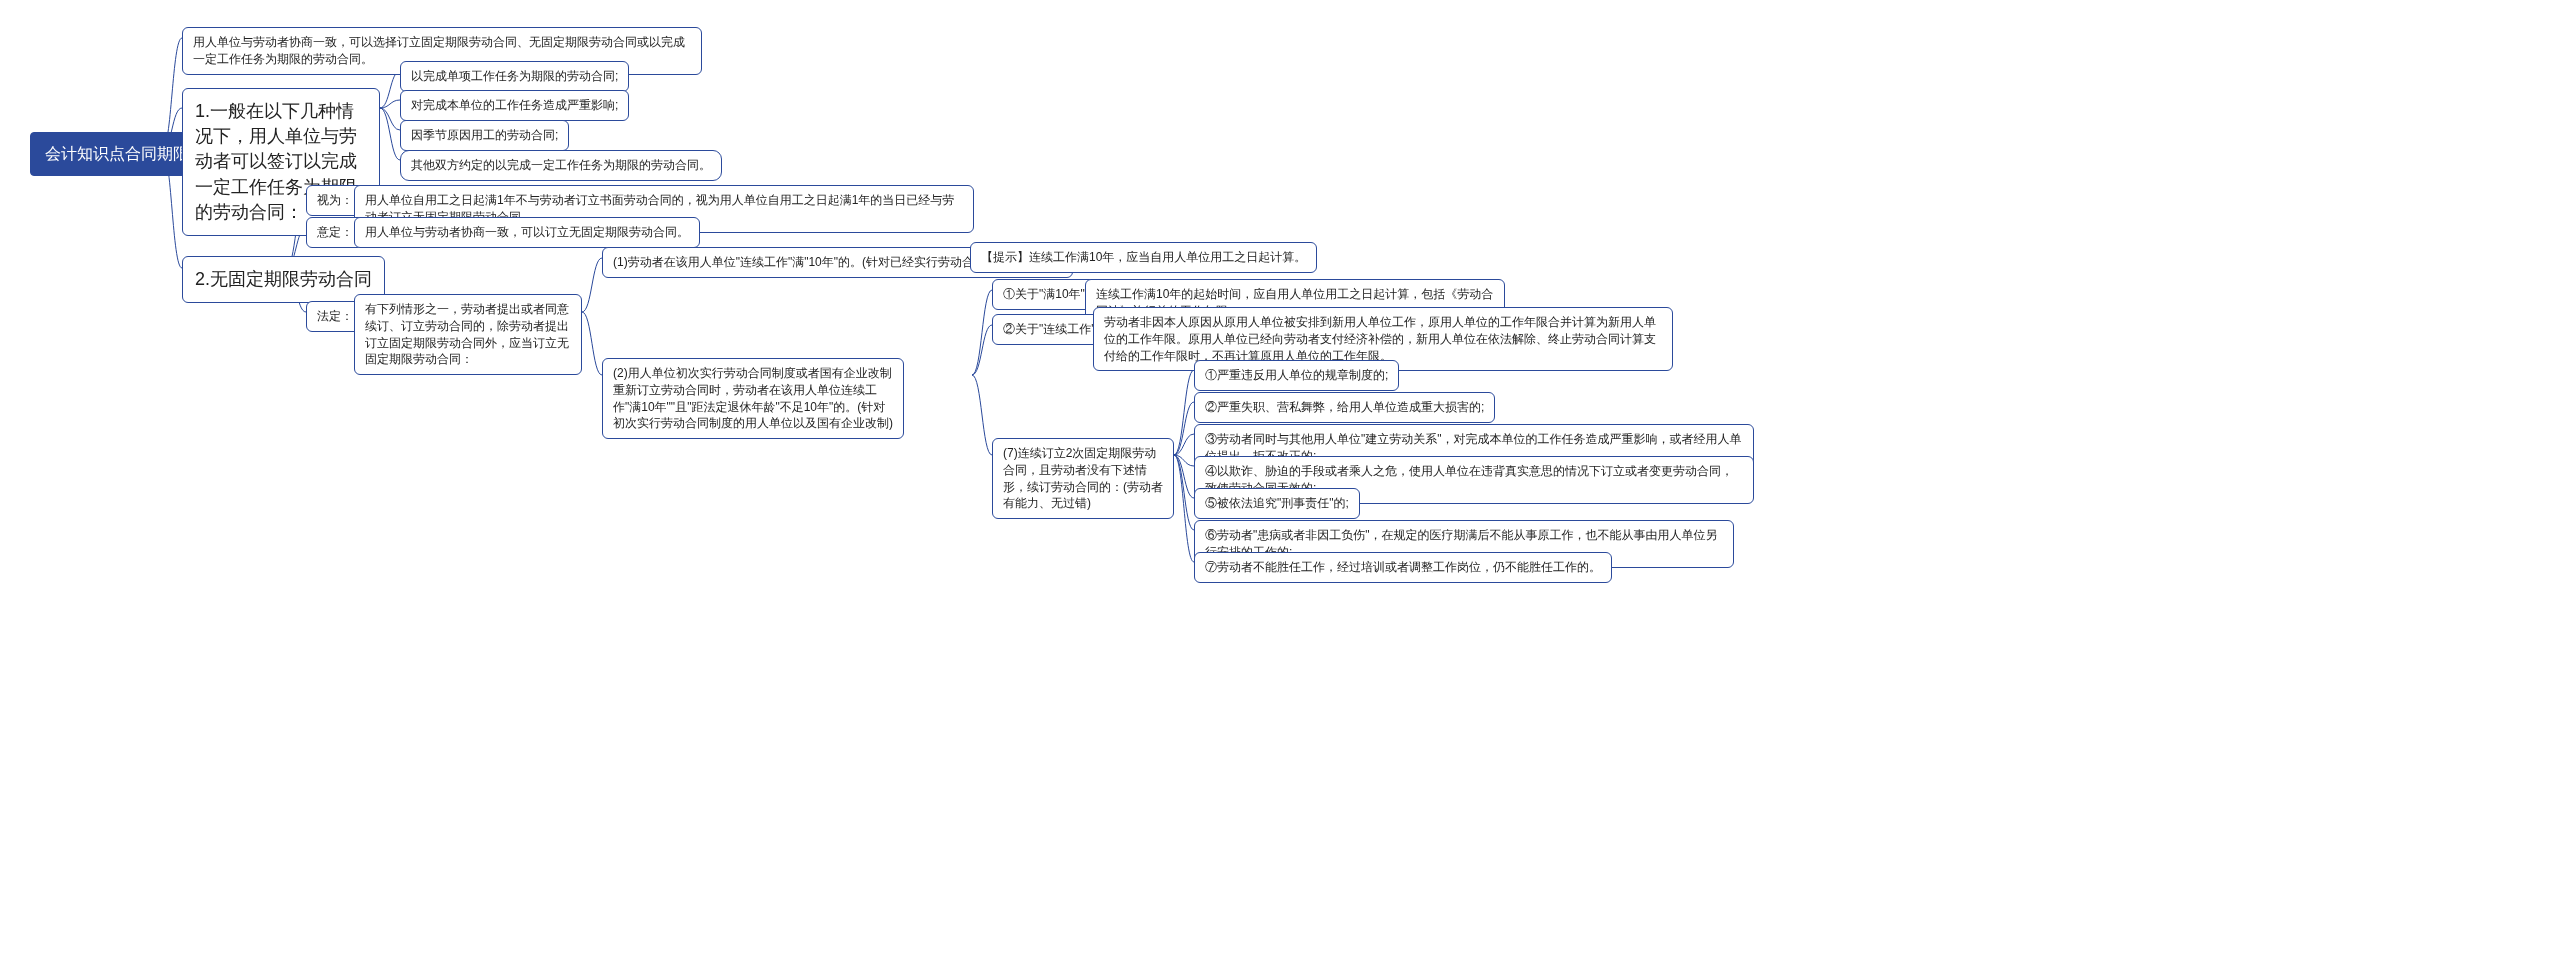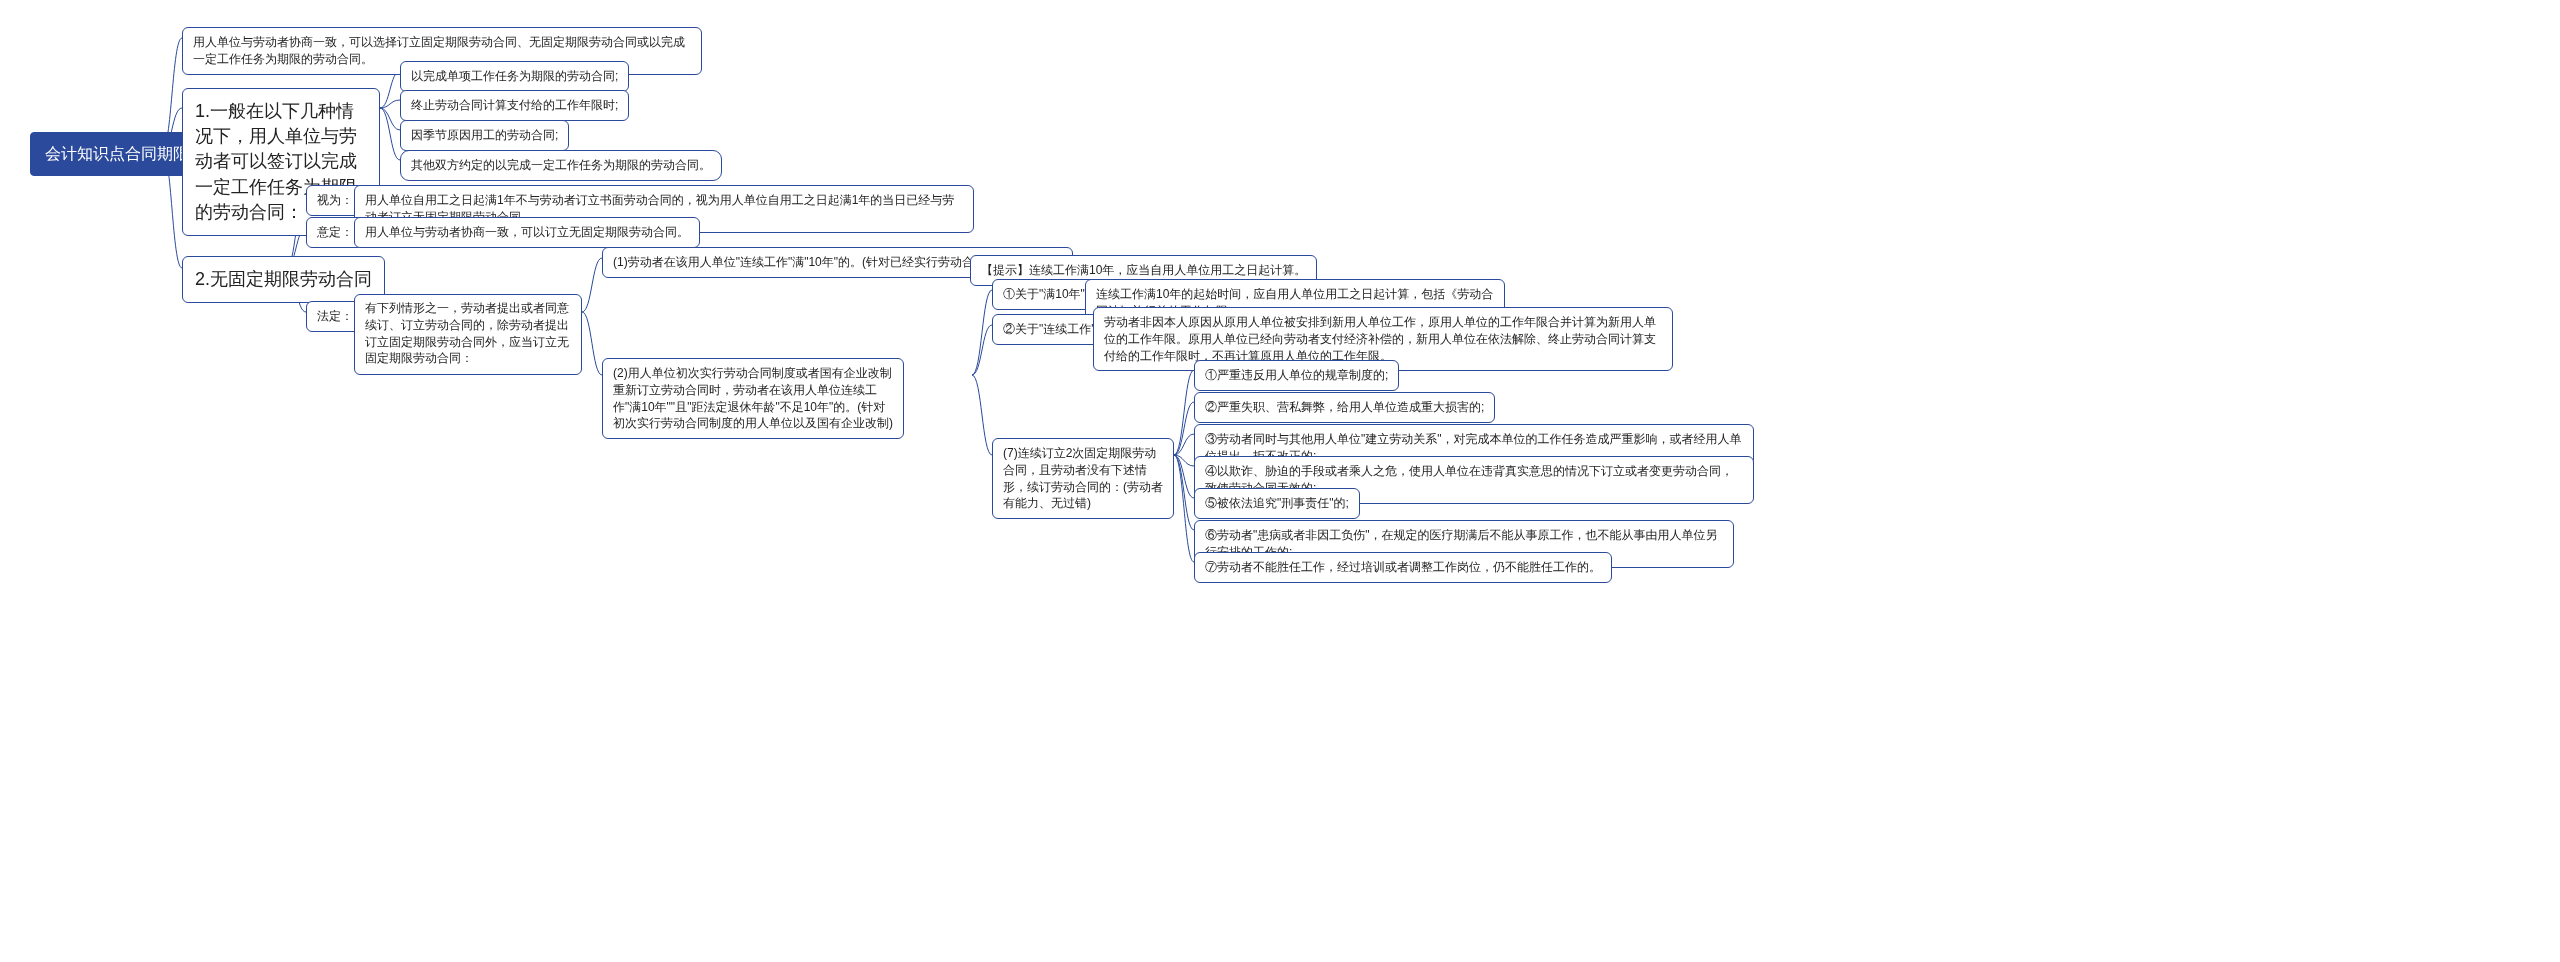--- a/index.html
+++ b/index.html
@@ -105,21 +105,21 @@
   </div>
 
 <div class="node main" style="left:182px; top:88px; width:198px;">
     <span>1.一般在以下几种情况下，用人单位与劳动者可以签订以完成一定工作任务为期限的劳动合同：</span>
   </div>
 
 <div class="node" style="left:400px; top:61px;">
     <span>以完成单项工作任务为期限的劳动合同;</span>
   </div>
 <div class="node" style="left:400px; top:90px;">
-    <span>终止劳动合同计算支付给的工作年限时;</span>
+    <span>对完成本单位的工作任务造成严重影响;</span>
   </div>
 <div class="node" style="left:400px; top:120px;">
     <span>因季节原因用工的劳动合同;</span>
   </div>
 <div class="node" style="left:400px; top:150px;border-radius:9px;">
     <span>其他双方约定的以完成一定工作任务为期限的劳动合同。</span>
   </div>
 
 <div class="node main" style="left:182px; top:256px;">
     <span>2.无固定期限劳动合同</span>
@@ -135,28 +135,28 @@
 <div class="node" style="left:306px; top:217px;">
     <span>意定：</span>
   </div>
 <div class="node" style="left:354px; top:217px;">
     <span>用人单位与劳动者协商一致，可以订立无固定期限劳动合同。</span>
   </div>
 
 <div class="node" style="left:306px; top:301px;">
     <span>法定：</span>
   </div>
-<div class="node" style="left:354px; top:294px; width:228px;font-family:Liberation Mono, monospace;">
+<div class="node" style="left:354px; top:294px; width:228px;">
     <span>有下列情形之一，劳动者提出或者同意续订、订立劳动合同的，除劳动者提出订立固定期限劳动合同外，应当订立无固定期限劳动合同：</span>
   </div>
 
 <div class="node" style="left:602px; top:247px;">
     <span>(1)劳动者在该用人单位"连续工作"满"10年"的。(针对已经实行劳动合同制的用人单位)</span>
   </div>
-<div class="node" style="left:970px; top:255px;">
+<div class="node" style="left:970px; top:242px;">
     <span>【提示】连续工作满10年，应当自用人单位用工之日起计算。</span>
   </div>
 
 <div class="node" style="left:602px; top:358px; width:302px;">
     <span>(2)用人单位初次实行劳动合同制度或者国有企业改制重新订立劳动合同时，劳动者在该用人单位连续工作"满10年""且"距法定退休年龄"不足10年"的。(针对初次实行劳动合同制度的用人单位以及国有企业改制)</span>
   </div>
 
 <div class="node" style="left:992px; top:279px;">
     <span>①关于"满10年"：</span>
   </div>

